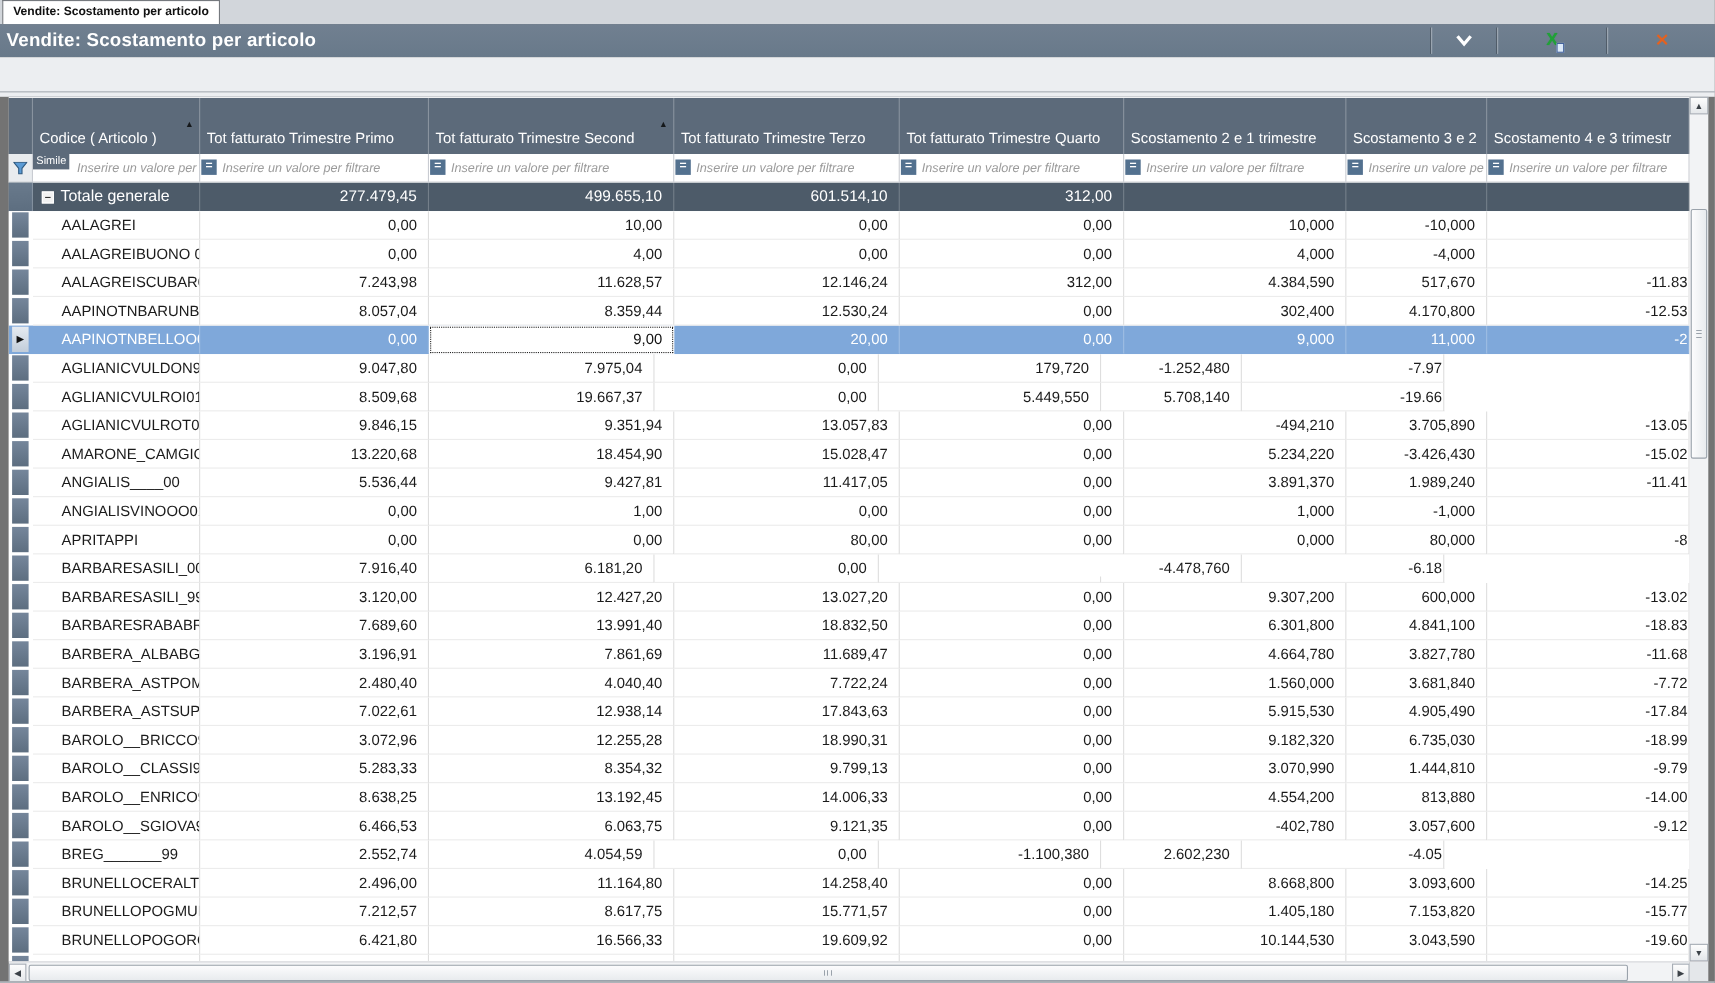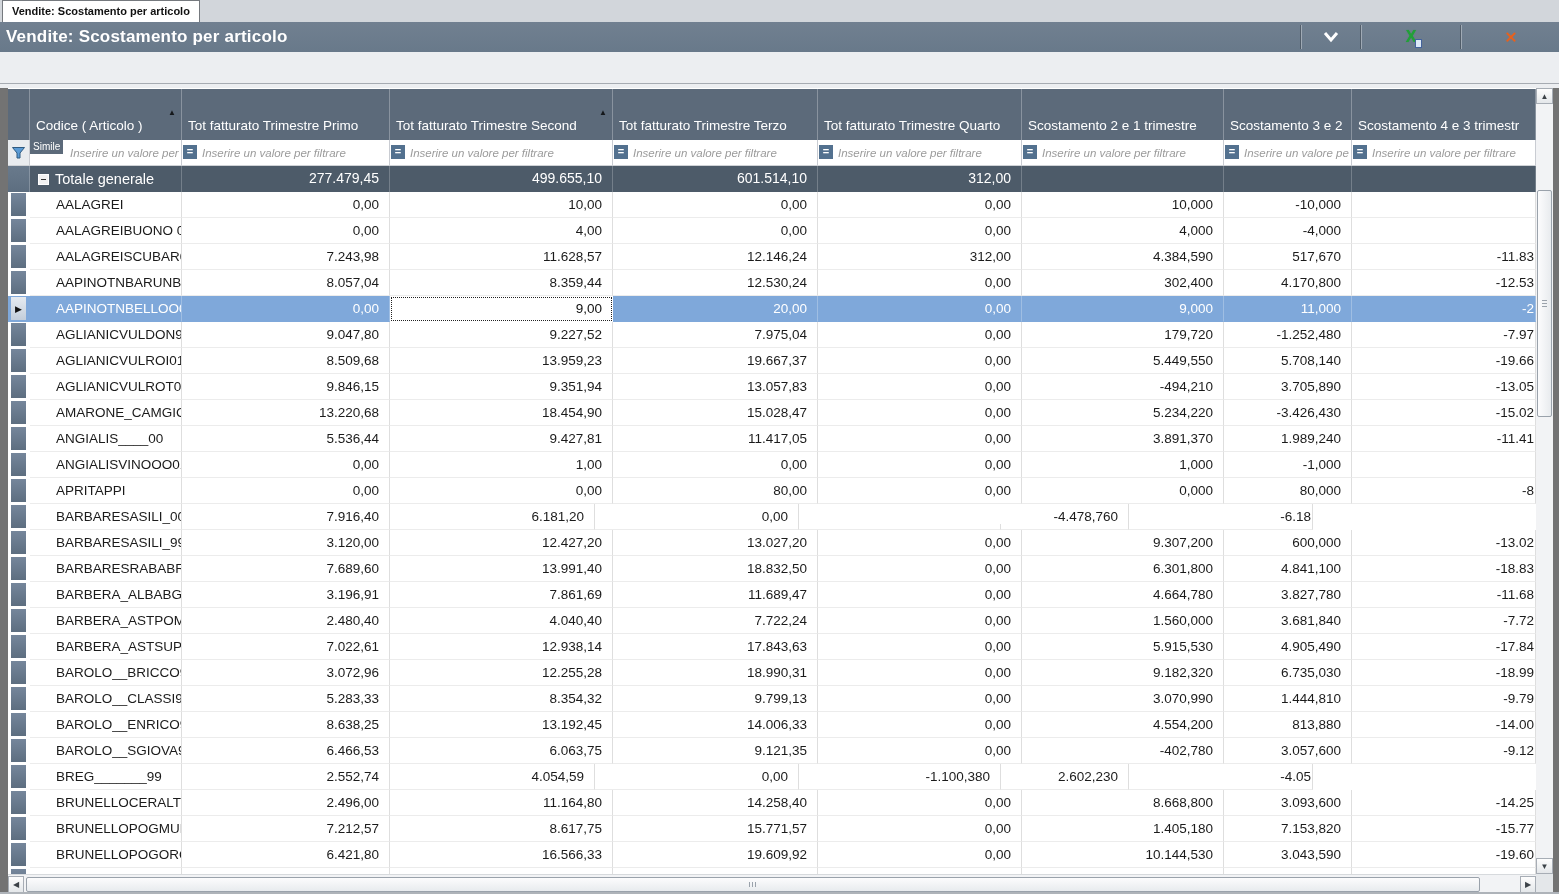--- a/index.html
+++ b/index.html
@@ -291,34 +291,32 @@
           <div class="cell num" style="width: 202px;">9,000</div>
           <div class="cell num" style="width: 128px;">11,000</div>
           <div class="cell num lastc" style="width: 184px;">-2</div>
         </div>
         <div class="row">
           <div class="gutter" style="width: 22px;">
             <div class="gsq"></div>
           </div>
           <div class="cell code" style="width: 152px;">AGLIANICVULDON99</div>
           <div class="cell num" style="width: 208px;">9.047,80</div>
-          <div class="cell num" style="width: 223px;">9.227,52</div>
           <div class="cell num" style="width: 205px;">7.975,04</div>
           <div class="cell num" style="width: 204px;">0,00</div>
           <div class="cell num" style="width: 202px;">179,720</div>
           <div class="cell num" style="width: 128px;">-1.252,480</div>
           <div class="cell num lastc" style="width: 184px;">-7.97</div>
         </div>
         <div class="row">
           <div class="gutter" style="width: 22px;">
             <div class="gsq"></div>
           </div>
           <div class="cell code" style="width: 152px;">AGLIANICVULROI01</div>
           <div class="cell num" style="width: 208px;">8.509,68</div>
-          <div class="cell num" style="width: 223px;">13.959,23</div>
           <div class="cell num" style="width: 205px;">19.667,37</div>
           <div class="cell num" style="width: 204px;">0,00</div>
           <div class="cell num" style="width: 202px;">5.449,550</div>
           <div class="cell num" style="width: 128px;">5.708,140</div>
           <div class="cell num lastc" style="width: 184px;">-19.66</div>
         </div>
         <div class="row">
           <div class="gutter" style="width: 22px;">
             <div class="gsq"></div>
           </div>

